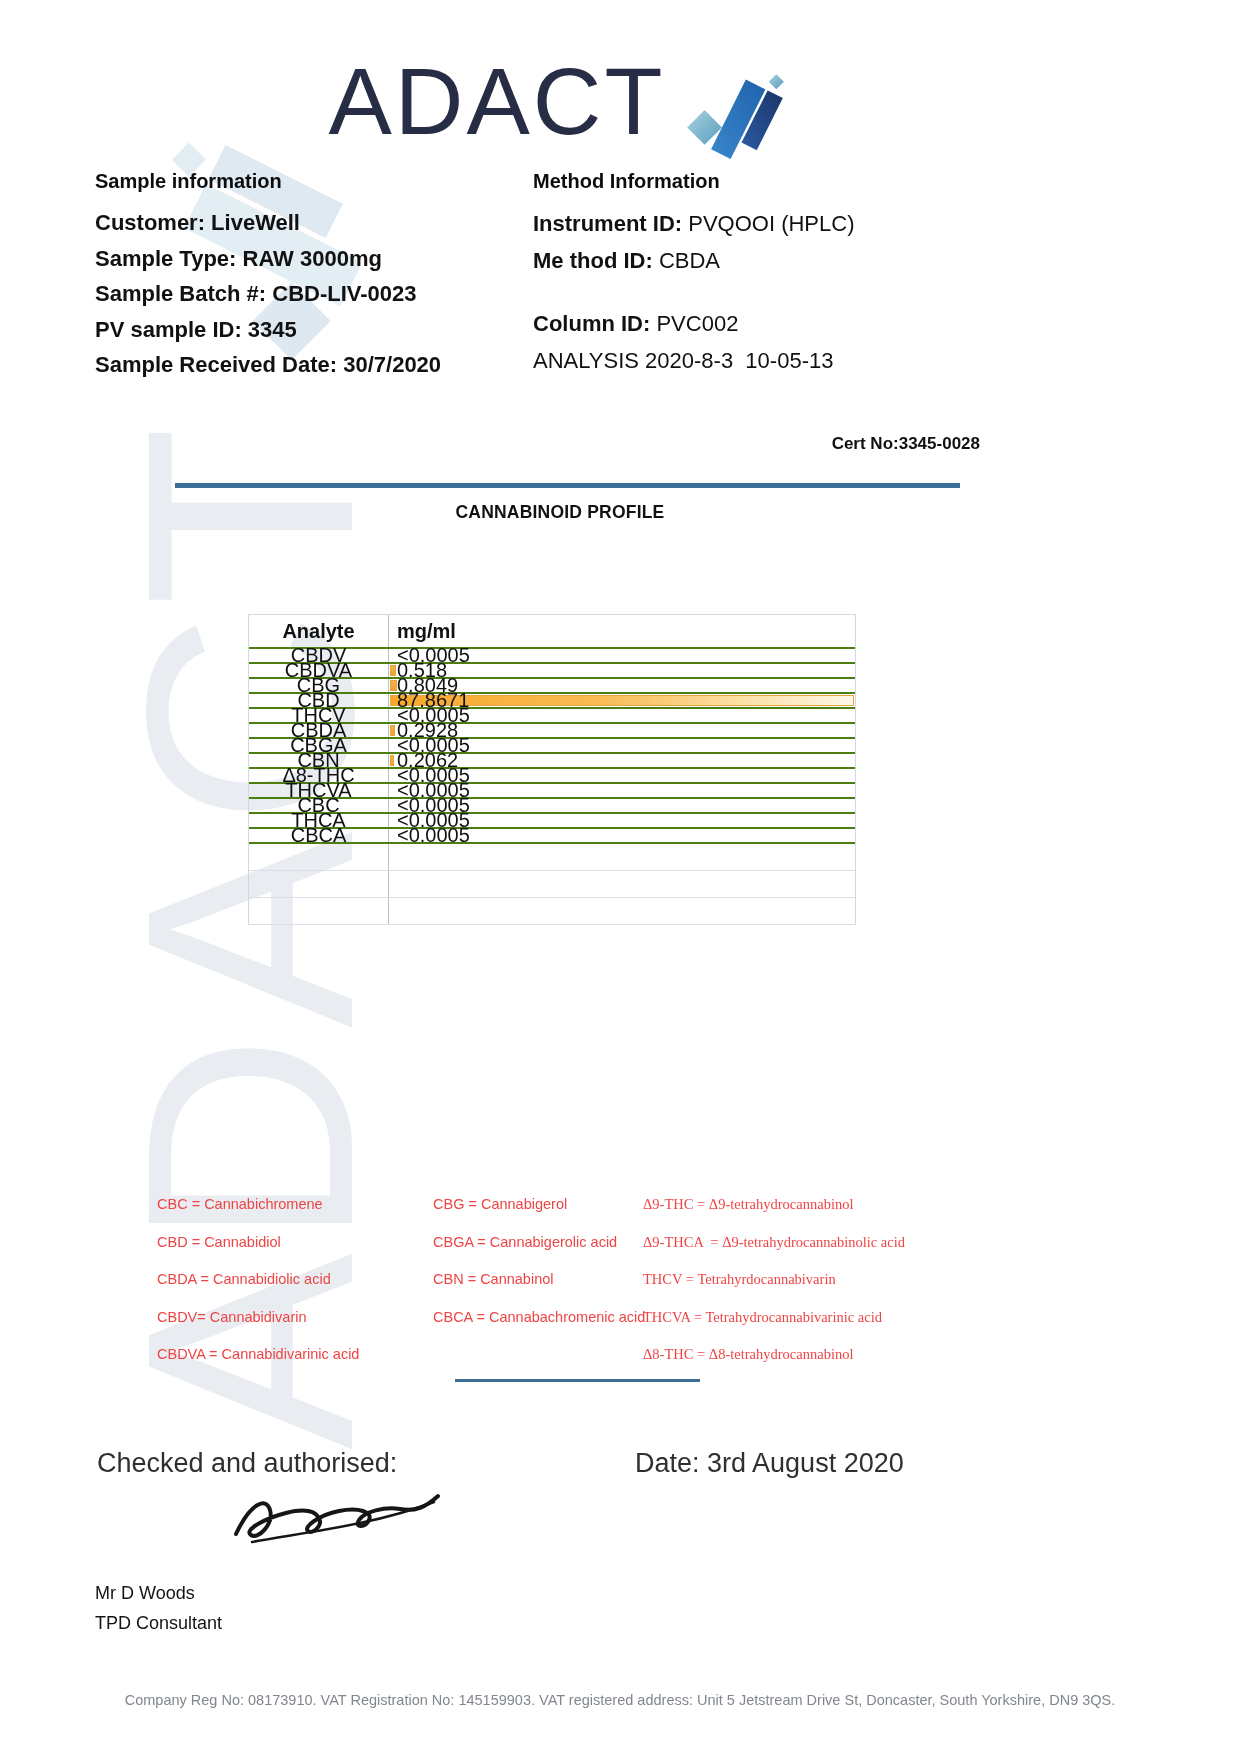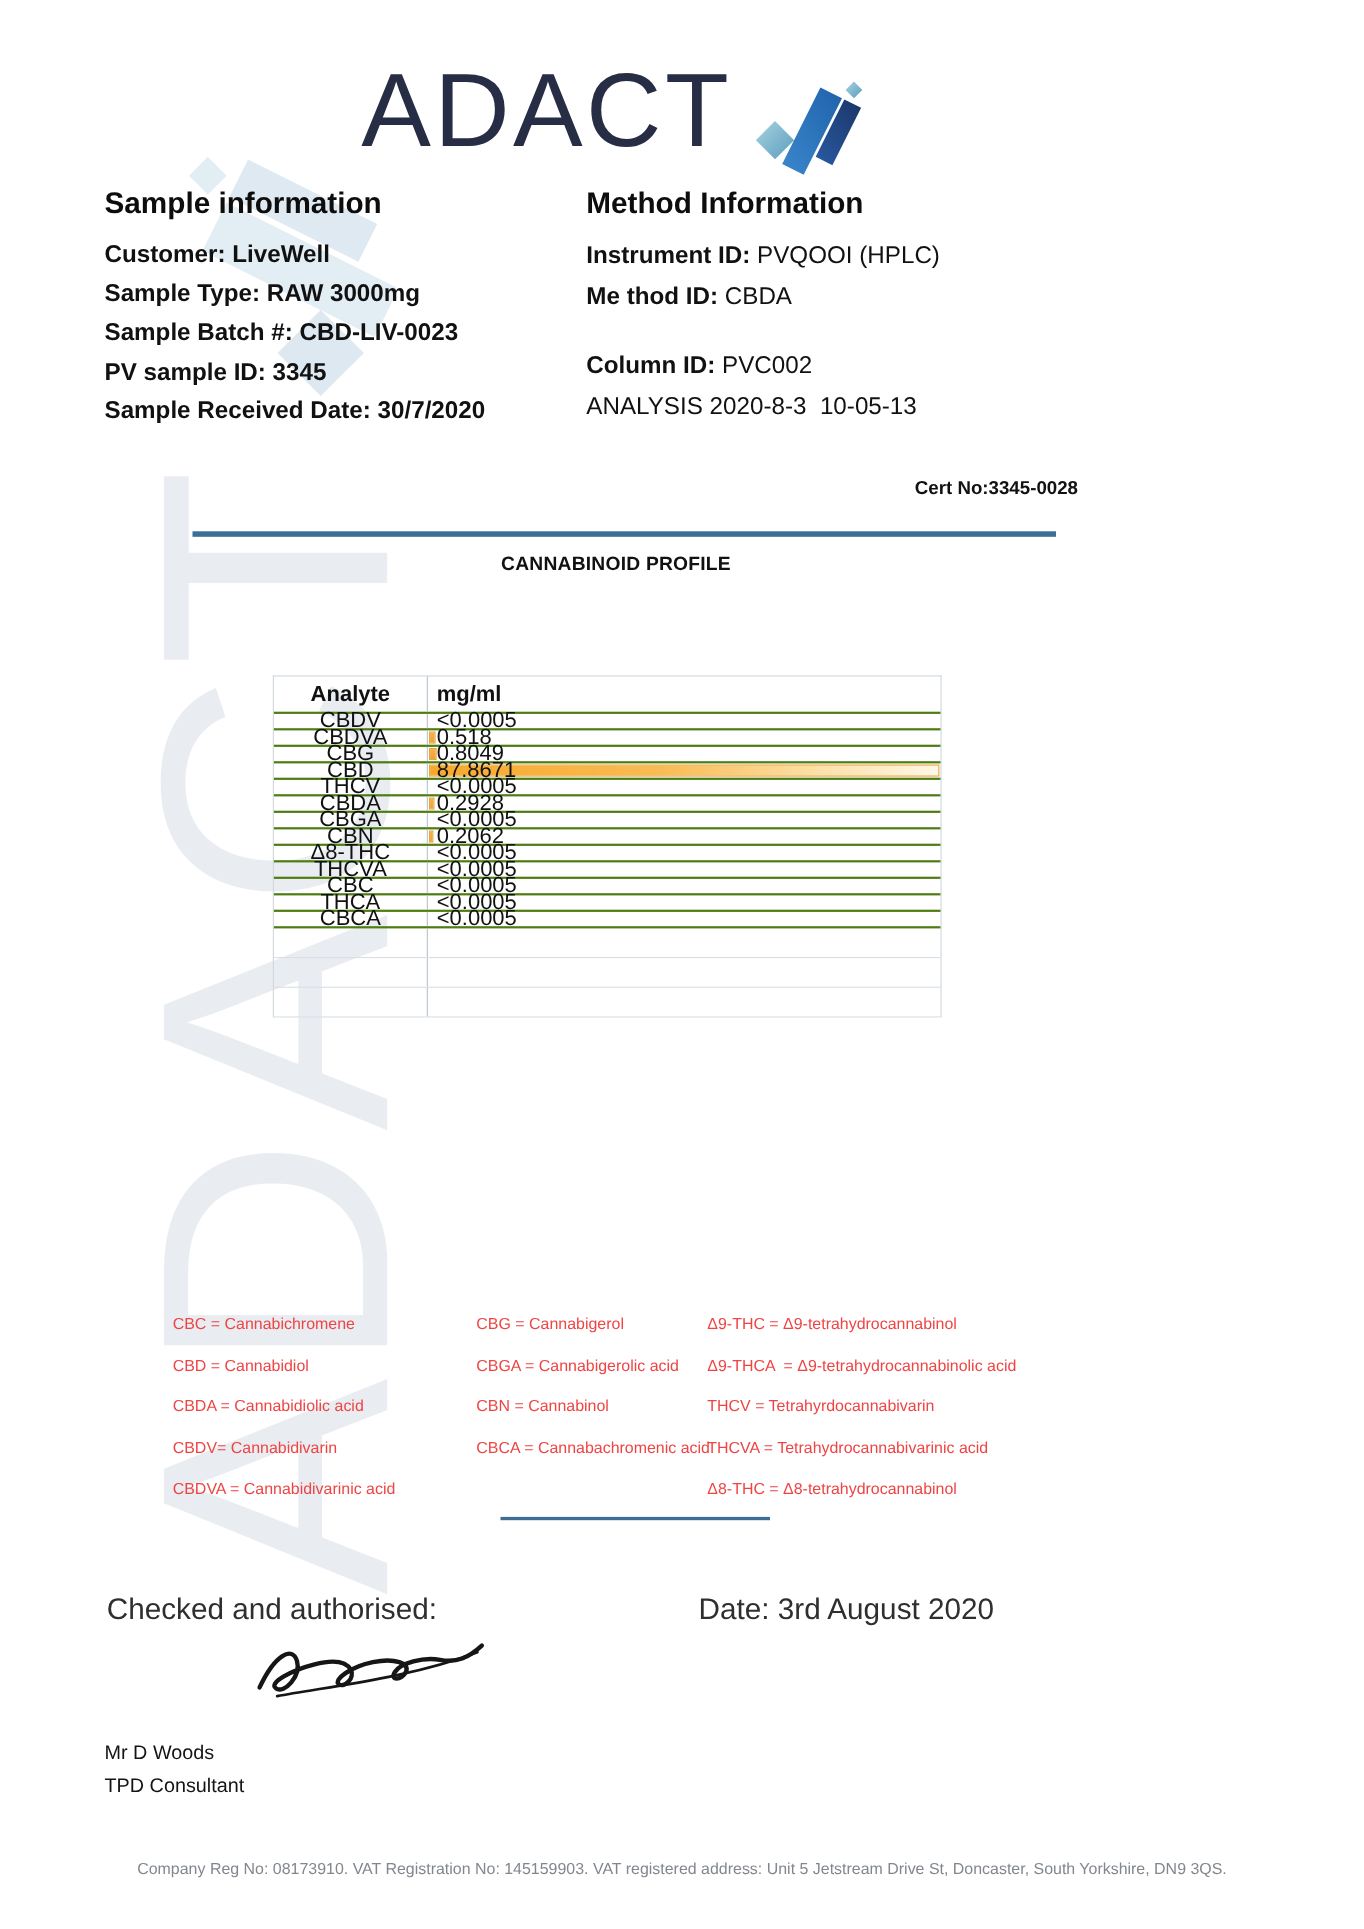--- a/index.html
+++ b/index.html
@@ -19,21 +19,21 @@
     line-height:1; white-space:nowrap;
   }
   .wm-mark { width:250px; height:220px; flex:0 0 auto; }
   .content { position:absolute; inset:0; z-index:1; }
   
   .logo { position:absolute; left:0; top:52px; width:1120px; display:flex; justify-content:center; align-items:flex-start; gap:14px; }
   .logo-text { font-size:95px; font-weight:300; letter-spacing:3px; color:#272d45; line-height:1.05; }
   .logo-mark { width:112px; height:100px; margin-top:8px; }
   
   .sample { position:absolute; left:95px; top:170px; }
-  .block-title { font-size:27px; font-weight:bold; color:#0d0d0d; margin-bottom:12px; }
+  .block-title { font-size:20px; font-weight:bold; color:#0d0d0d; margin-bottom:12px; }
   .sample .line { font-size:22px; font-weight:bold; line-height:35.5px; white-space:pre-wrap; }
   .method { position:absolute; left:533px; top:170px; }
   .method .line { font-size:22px; line-height:37px; white-space:pre-wrap; }
   .method .lbl { font-weight:bold; }
   .method .spacer { height:26px; }
   .certno { position:absolute; right:260px; top:434px; font-size:17px; font-weight:bold; }
   
   .rule { position:absolute; left:175px; top:483px; width:785px; height:5px; background:#3c6e96; }
   .profile-title { position:absolute; left:0; top:502px; width:1120px; text-align:center; font-size:17.5px; font-weight:bold; letter-spacing:0.2px; }
   
@@ -57,21 +57,21 @@
   }
   .trow.highlight .bar {
     background:linear-gradient(to right,#f8a92c 0%,#f9bb53 45%,#fcdfa4 75%,#fdf2d9 95%,#fef8ea 100%);
     border:1px solid #e9a43a;
   }
   
   .legend-col { position:absolute; font-size:14.5px; color:#ef4444; }
   .legend-col .litem { margin-bottom:21.5px; white-space:pre-wrap; line-height:16px; }
   .lc1 { left:157px; top:1196px; }
   .lc2 { left:433px; top:1196px; }
-  .lc3 { left:643px; top:1196px; }
+  .lc3 { left:643px; top:1196px;font-family:Liberation Serif, serif; }
   .legend-rule { position:absolute; left:455px; top:1379px; width:245px; height:3px; background:#3c6e96; }
   
   .checked { position:absolute; left:97px; top:1448px; font-size:27px; color:#2f2f2f; }
   .datetext { position:absolute; left:635px; top:1448px; font-size:27px; color:#2f2f2f; }
   .signature { position:absolute; left:222px; top:1482px; }
   .signatory { position:absolute; left:95px; top:1578px; font-size:18px; line-height:30px; color:#141414; }
   
   .footer { position:absolute; left:0; top:1692px; width:1240px; text-align:center; font-size:14.5px; color:#82878e; }
 </style>
 </head>

